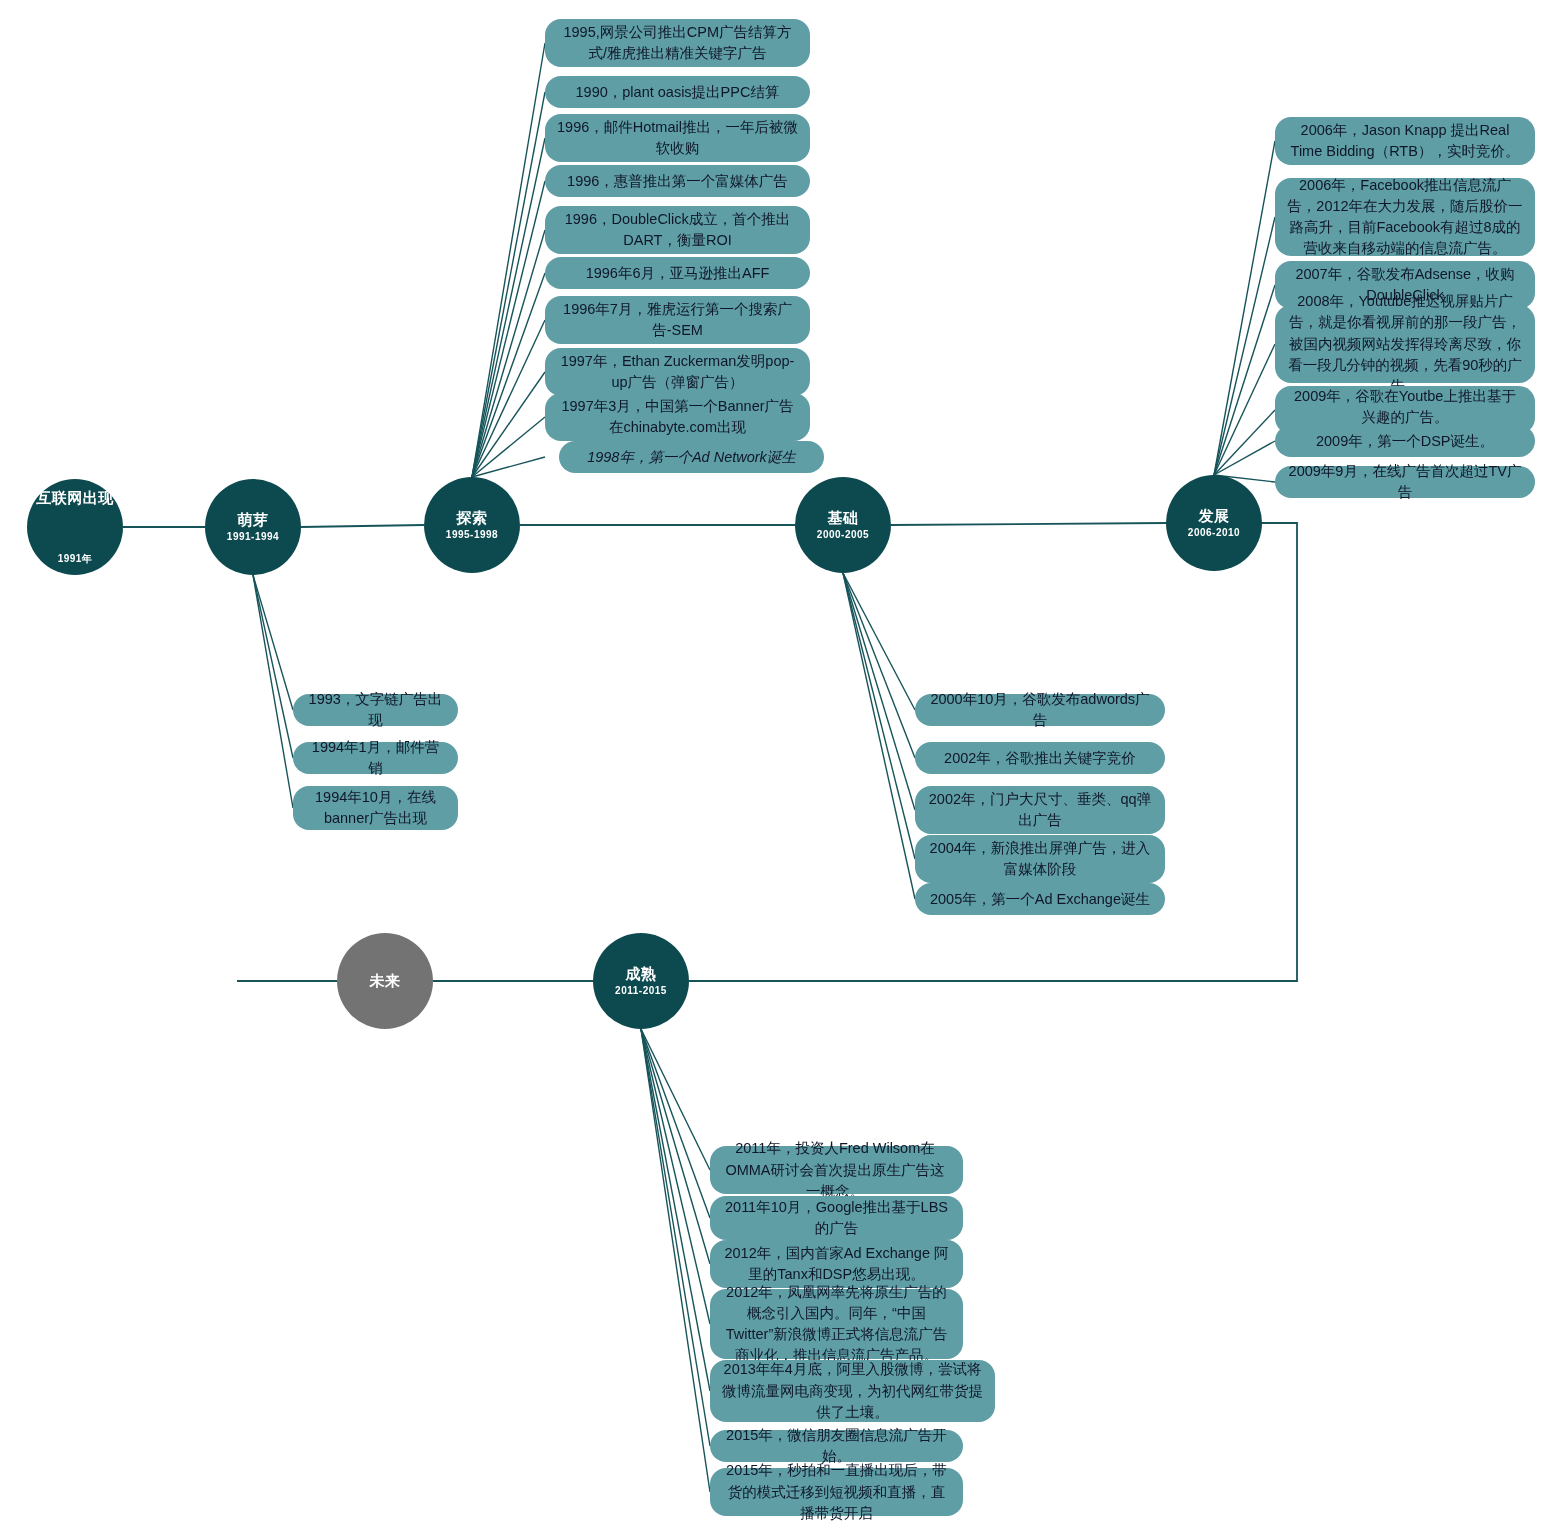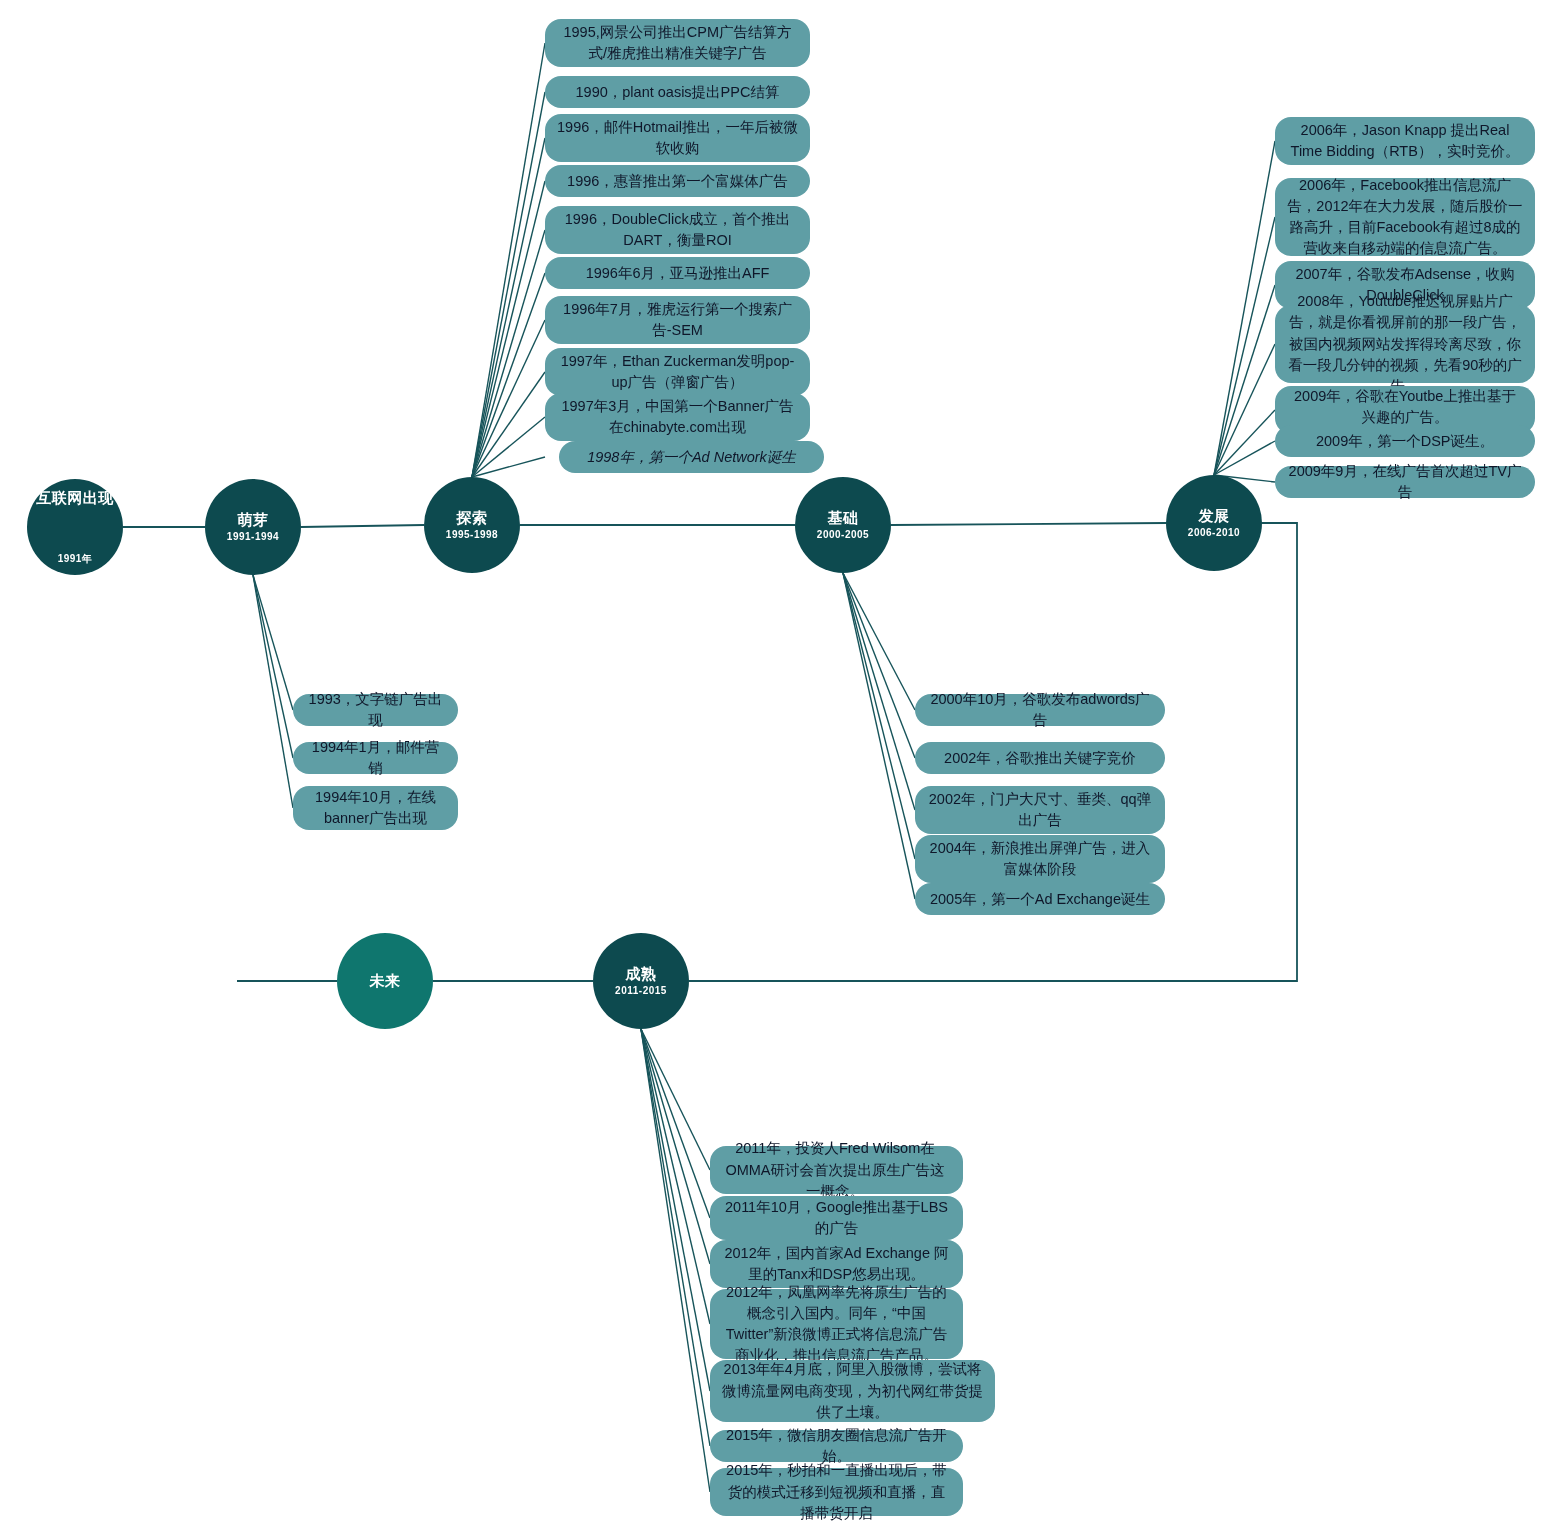--- a/index.html
+++ b/index.html
@@ -108,21 +108,21 @@
         <div class="n-range">2000-2005</div>
       </div>
       <div class="node" style="left: 1166px; top: 475px; width: 96px; height: 96px; background: rgb(13, 74, 79);">
         <div class="n-title">发展</div>
         <div class="n-range">2006-2010</div>
       </div>
       <div class="node" style="left: 593px; top: 933px; width: 96px; height: 96px; background: rgb(13, 74, 79);">
         <div class="n-title">成熟</div>
         <div class="n-range">2011-2015</div>
       </div>
-      <div class="node" style="left: 337px; top: 933px; width: 96px; height: 96px; background: #0f766e; text-align: right;">
+      <div class="node" style="left: 337px; top: 933px; width: 96px; height: 96px; background: #737373; text-align: right;">
         <div class="n-title">未来</div>
       </div>
     </div>
   <div id="cards-layer">
       <div class="card" style="left: 293px; top: 694px; width: 165px; height: 32px; background: rgb(95, 158, 165);">
         <span>1993，文字链广告出现</span>
       </div>
       <div class="card" style="left: 293px; top: 742px; width: 165px; height: 32px; background: rgb(95, 158, 165);">
         <span>1994年1月，邮件营销</span>
       </div>

